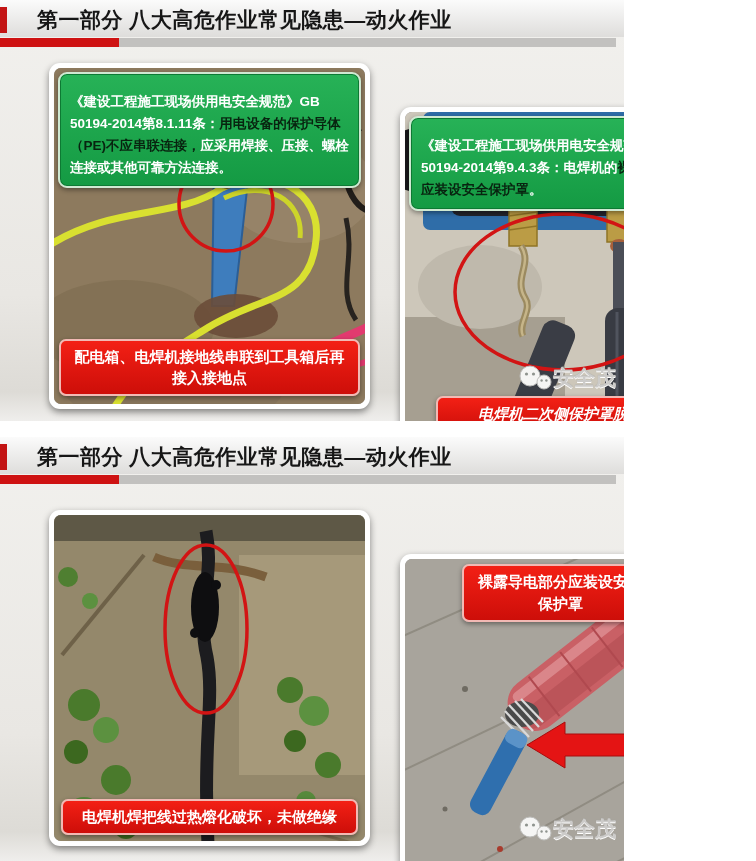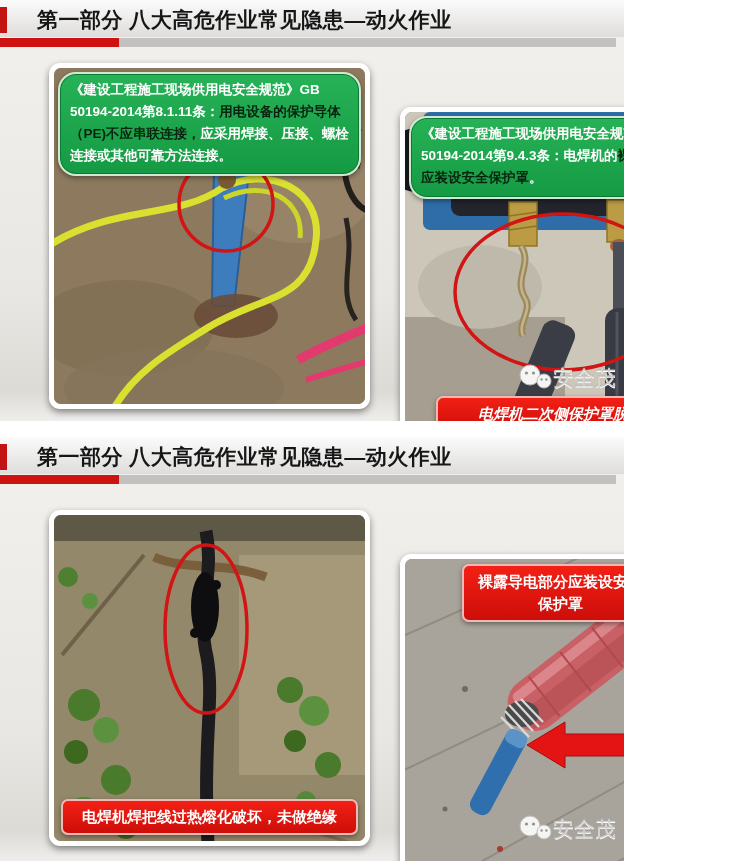--- a/index.html
+++ b/index.html
@@ -16,36 +16,36 @@
   
   .panel{position:absolute;width:321px;background:#ffffff;border-radius:11px;box-shadow:0 3px 7px rgba(0,0,0,.45);}
   #slide1 .panel{top:63px;height:346px;}
   #slide2 .panel{top:73px;height:336px;}
   .panel.left{left:49px;}
   .panel.right{left:400px;margin-top:44px;}
   .photo{position:absolute;inset:5px;border-radius:7px;overflow:hidden;background:#888;}
   .photo svg{display:block;width:100%;height:100%;}
   
   .greenbox{position:absolute;left:9px;right:9px;background:linear-gradient(180deg,#27b257,#149a43);
-    border:2px solid #cfe9d2;border-radius:18px;padding:5px 10px 8px;box-shadow:0 2px 5px rgba(0,0,0,.4), inset 0 0 0 1px #0d7a33;
+    border:2px solid #cfe9d2;border-radius:9px;padding:17px 10px 8px;box-shadow:0 2px 5px rgba(0,0,0,.4), inset 0 0 0 1px #0d7a33;
     font-size:13.5px;font-weight:bold;line-height:1.62;color:#ffffff;text-align:left;}
   .greenbox .dark{color:#082410;}
   .greenbox.top{top:9px;}
   .greenbox.bottom{bottom:9px;}
   
   .redcap{position:absolute;background:linear-gradient(180deg,#f32015,#cd0e09);
     border:2px solid #f2b9b4;border-radius:7px;color:#ffffff;font-weight:bold;font-size:15px;
     text-align:center;padding:5px 8px;box-shadow:0 2px 5px rgba(0,0,0,.4);line-height:1.45;}
   .cap-s1-left{left:10px;right:10px;bottom:13px;}
   .cap-s1-right{left:36px;right:36px;bottom:21px;font-style:italic;}
   .cap-s2-left{left:12px;right:12px;bottom:11px;margin-top:20px;}
   .cap-s2-right{left:62px;right:62px;top:10px;}
   
-  .watermark{position:absolute;right:8px;display:flex;align-items:flex-start;gap:0;z-index:5;
-    color:#cccbc9;font-size:21px;font-weight:normal;text-shadow:0 1px 0 #ffffff,0 0 1px #9a9a98;}
+  .watermark{position:absolute;right:8px;display:flex;align-items:center;gap:0;z-index:5;
+    color:#cccbc9;font-size:21px;font-weight:bold;text-shadow:0 1px 0 #ffffff,0 0 1px #9a9a98;}
   #slide1 .watermark{top:364px;}
   #slide2 .watermark{top:378px;}
 </style>
 </head>
 <body>
 
 <section class="slide" id="slide1">
   <div class="hdr">
     <div class="hdr-redbar"></div>
     <div class="hdr-title">第一部分  八大高危作业常见隐患—动火作业</div>
@@ -70,20 +70,21 @@
         <path d="M 306 60 C 280 82, 290 132, 312 142" fill="none" stroke="#221e1a" stroke-width="6"></path>
         <path d="M 292 150 C 302 192, 282 222, 302 252" fill="none" stroke="#27231f" stroke-width="5"></path>
         <path d="M 244 292 C 272 276, 296 268, 316 258" fill="none" stroke="#e23a6f" stroke-width="9"></path>
         <path d="M 252 312 C 282 302, 306 296, 318 292" fill="none" stroke="#e23a6f" stroke-width="6"></path>
         <circle cx="172" cy="136" r="47" fill="none" stroke="#d21414" stroke-width="3.5"></circle>
       </svg>
     </div>
     <div class="greenbox top">
       <span>《建设工程施工现场供用电安全规范》GB 50194-2014第8.1.11条：</span><span class="dark">用电设备的保护导体（PE)不应串联连接，</span><span>应采用焊接、压接、螺栓连接或其他可靠方法连接。</span>
     </div>
+    <div class="redcap cap-s1-left">配电箱、电焊机接地线串联到工具箱后再接入接地点</div>
   </div>
 
   <div class="panel right">
     <div class="photo">
       <svg viewBox="0 0 311 336" preserveAspectRatio="none">
         <rect x="0" y="0" width="311" height="336" fill="#cdc7ba"></rect>
         <rect x="248" y="0" width="63" height="336" fill="#dcd8cd"></rect>
         <rect x="0" y="205" width="160" height="131" fill="#a69f91"></rect>
         <ellipse cx="75" cy="175" rx="62" ry="42" fill="#bfb9ac"></ellipse>
         <rect x="18" y="0" width="262" height="118" rx="7" fill="#2f6da8"></rect>

